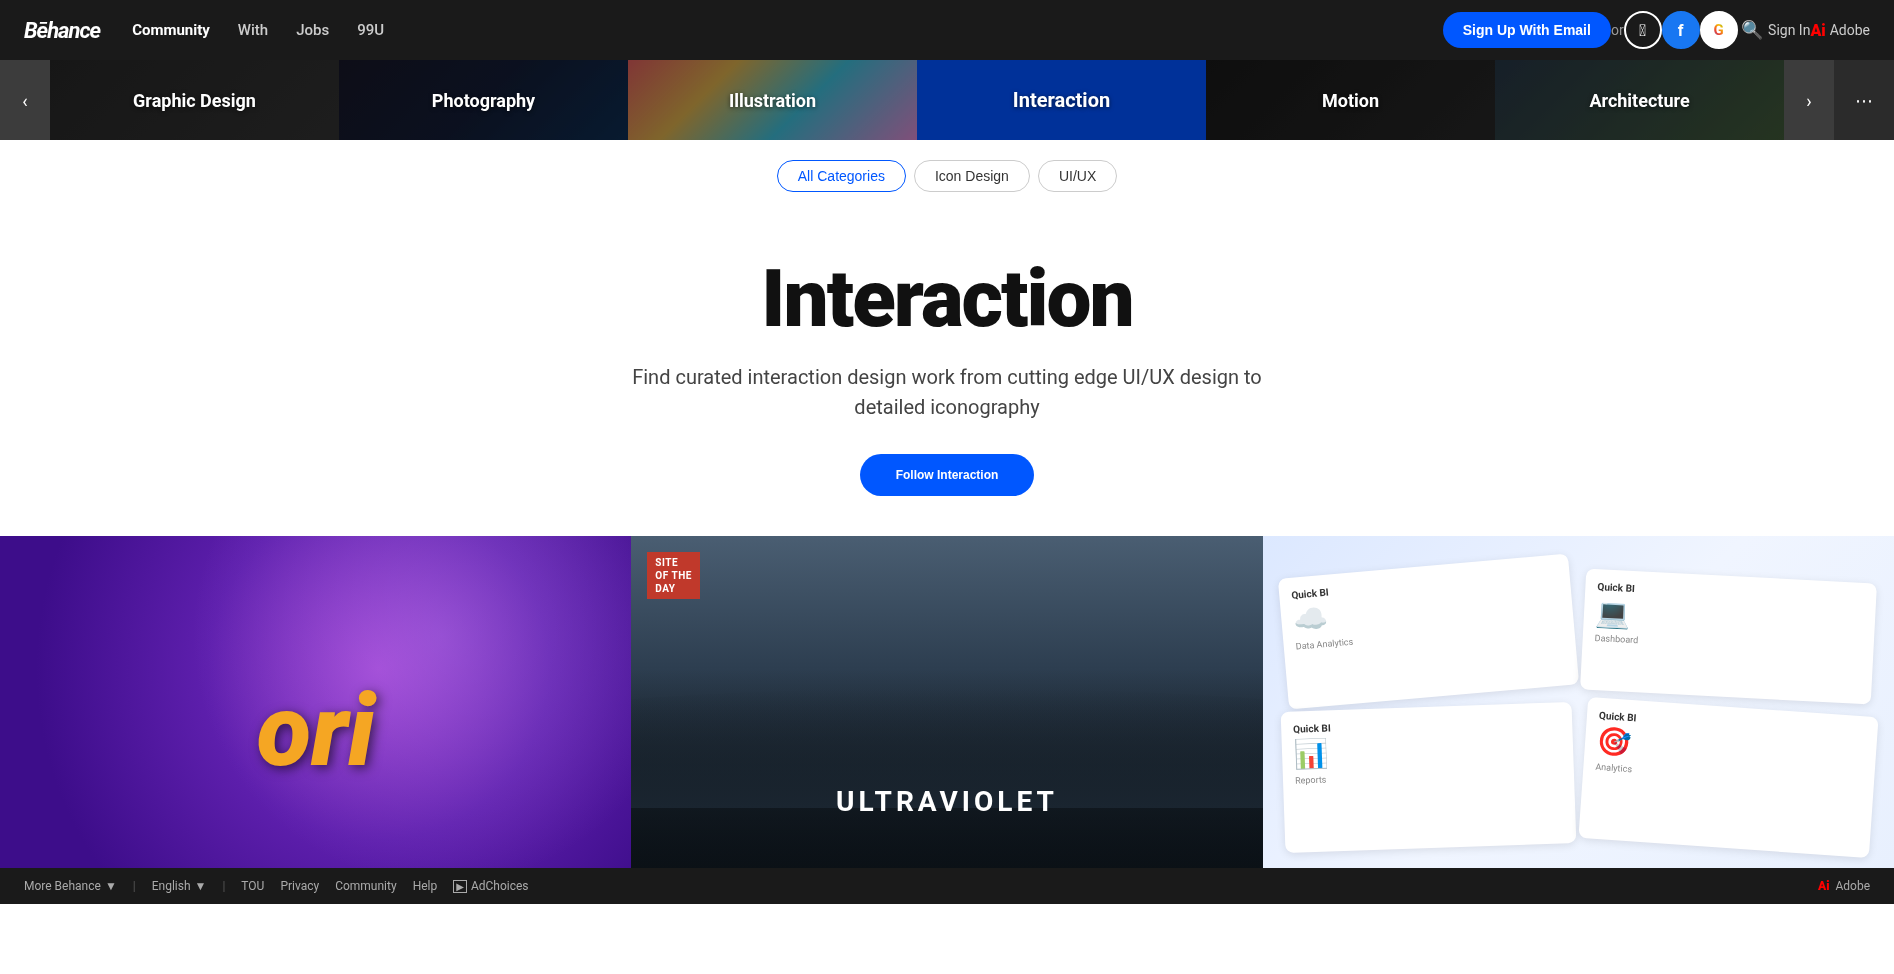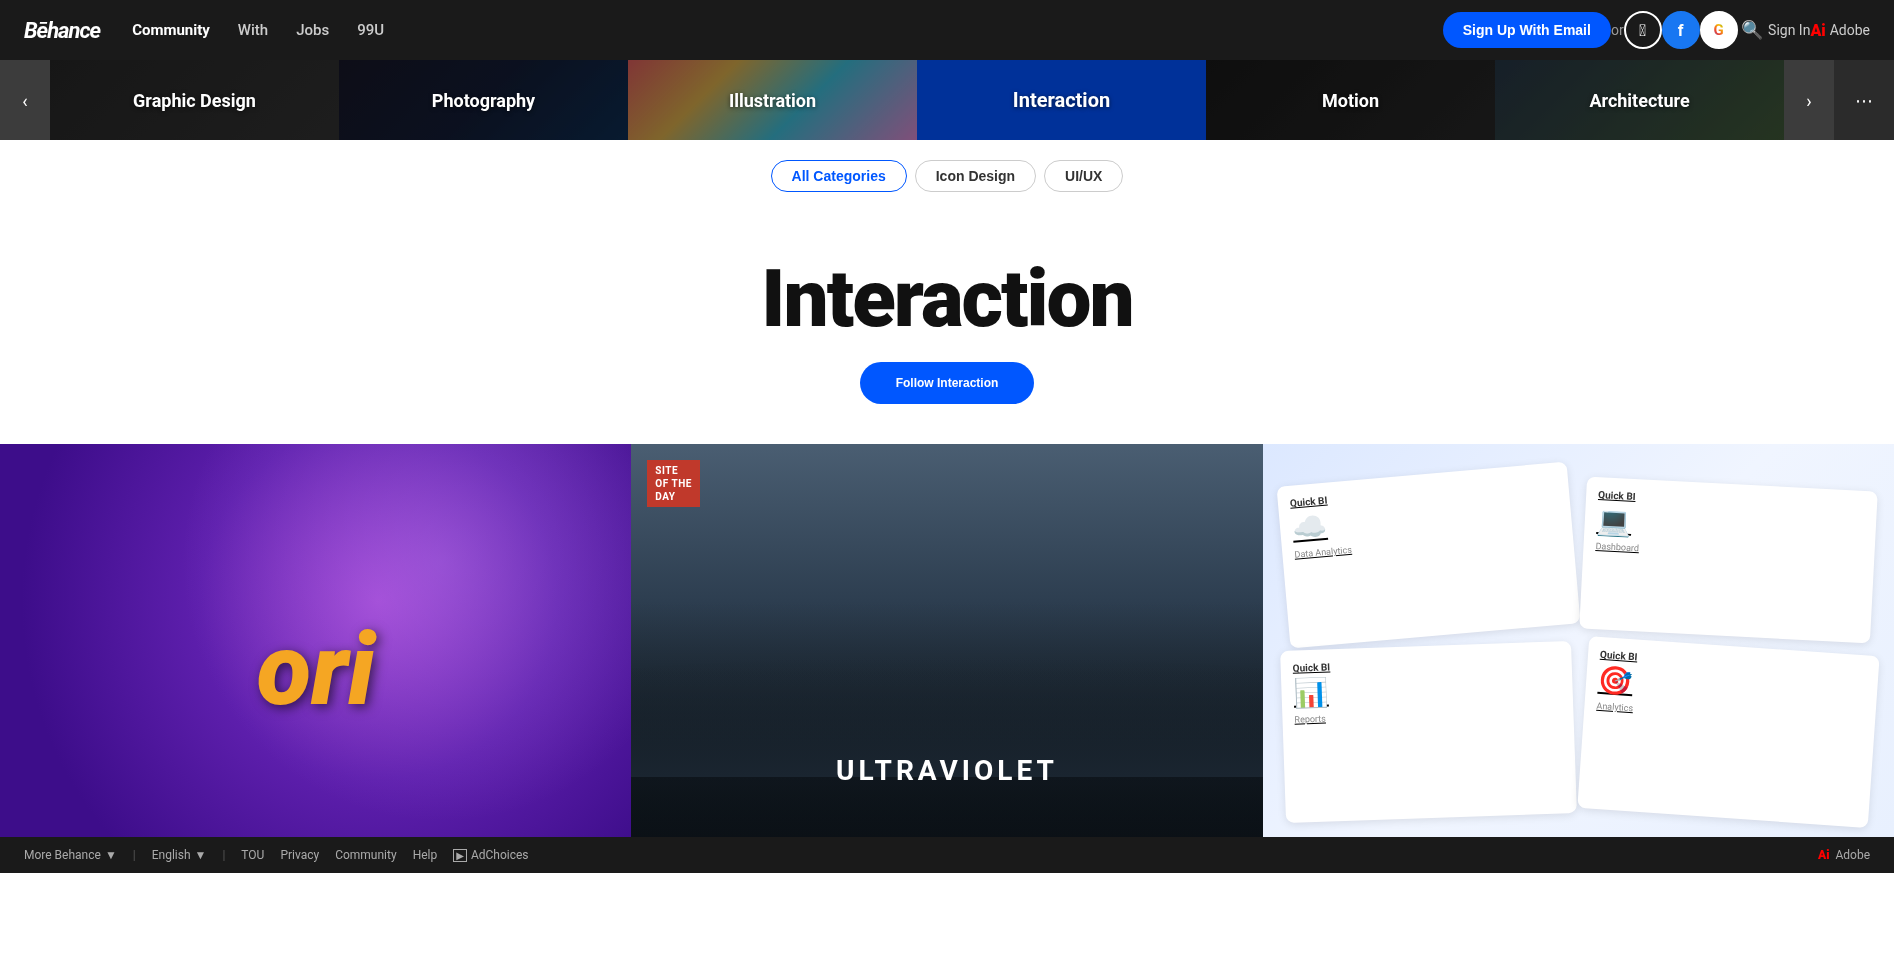--- a/index.html
+++ b/index.html
@@ -158,21 +158,21 @@
       justify-content: center;
       gap: 8px;
       padding: 20px 0 10px;
       background: #fff;
     }
     .subcat-pill {
       border: 1.5px solid #ccc;
       border-radius: 30px;
       padding: 7px 20px;
       font-size: 14px;
-      font-weight: 700;
+      font-weight: 400;
       color: #333;
       cursor: pointer;
       background: #fff;
     }
     .subcat-pill.active {
       border-color: #0057ff;
       color: #0057ff;
     }
 
     
@@ -208,25 +208,24 @@
 
     
     .projects-grid {
       display: flex;
       gap: 0;
       padding: 0;
       background: #f4f4f4;
     }
     .project-card {
       flex: 1;
-      height: 393px;
+      height: 332px;
       overflow: hidden;
       position: relative;
       cursor: pointer;
-      text-decoration: underline;
     }
     .project-card-bg {
       width: 100%;
       height: 100%;
       background-size: cover;
       background-position: center;
     }
     
     .project-card.card-1 .project-card-bg {
       background: linear-gradient(135deg, #5e1fad 0%, #9b3fcf 40%, #c066ee 70%, #7b2fbe 100%);
@@ -429,20 +428,22 @@
 </div>
 
 <div class="subcats">
   <button class="subcat-pill active">All Categories</button>
   <button class="subcat-pill">Icon Design</button>
   <button class="subcat-pill">UI/UX</button>
 </div>
 
 <section class="hero">
   <h1 class="hero-title">Interaction</h1>
+  <p class="hero-desc">Find curated interaction design work from cutting edge UI/UX design
+to detailed iconography</p>
   <button class="btn-follow">Follow Interaction</button>
 </section>
 
 <div class="projects-grid">
 
   <div class="project-card card-1">
     <div class="project-card-bg">
       <div style="position:absolute;inset:0;background:radial-gradient(circle at 60% 40%, #9b3fcf 0%, #5e1fad 40%, #3d0d8a 80%);"></div>
       <div style="position:absolute;inset:0;background:radial-gradient(circle at 70% 30%, rgba(200,150,255,0.3) 0%, transparent 50%);"></div>
       <span class="card-1-text" style="position:absolute;left:50%;top:50%;transform:translate(-50%,-50%);font-size:100px;font-style:italic;font-weight:900;color:#f5a623;text-shadow:3px 3px 12px rgba(0,0,0,0.6);margin-top:28px;">ori</span>

